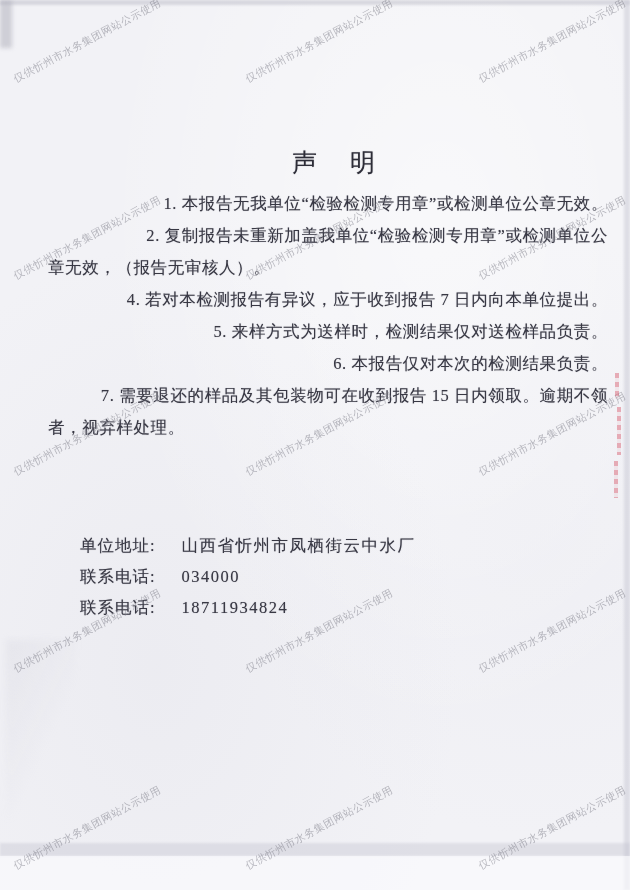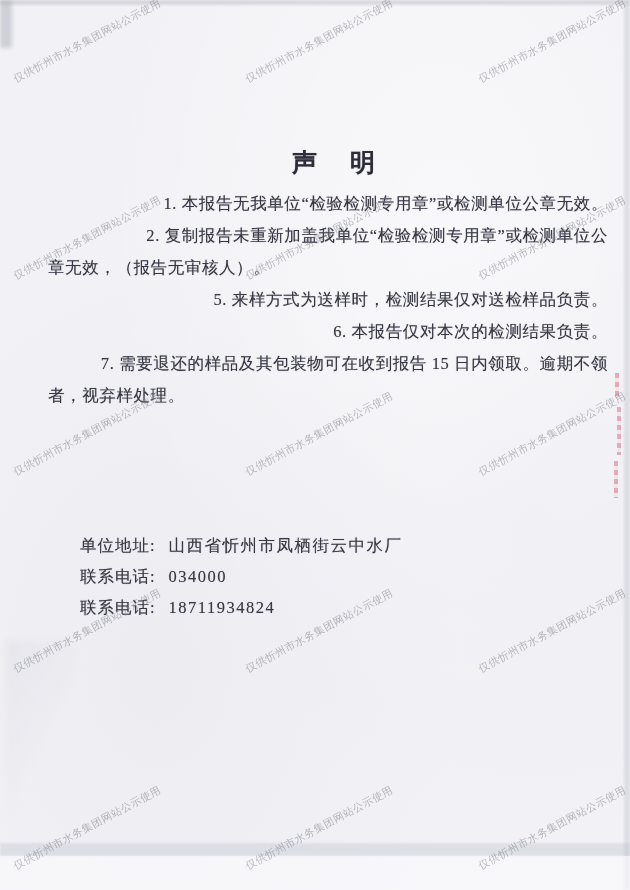--- a/index.html
+++ b/index.html
@@ -17,37 +17,37 @@
   #edge-top{left:0;top:0;width:630px;height:5px;background:rgba(182,182,194,0.45);filter:blur(1px);}
   #corner-tl{left:0;top:0;width:12px;height:48px;background:rgba(172,172,184,0.50);filter:blur(2px);}
   #edge-right{left:624px;top:0;width:6px;height:890px;background:rgba(200,200,212,0.50);filter:blur(1px);}
   #band-bottom{left:0;top:843px;width:630px;height:13px;background:rgba(196,196,208,0.40);filter:blur(1px);}
   #strip-bottom{left:0;top:856px;width:630px;height:34px;background:rgba(251,251,254,0.65);}
   #crease-left{left:6px;top:640px;width:70px;height:180px;
     background:linear-gradient(115deg, rgba(205,205,215,0.25), transparent 60%);filter:blur(3px);}
   
   #title{
     position:absolute;left:292px;top:146px;z-index:2;
-    font-size:25px;font-weight:bold;letter-spacing:33px;color:#2d2d38;
+    font-size:25px;font-weight:normal;letter-spacing:33px;color:#2d2d38;
     white-space:nowrap;text-shadow:0 0 1px rgba(45,45,56,0.45);text-align:center;
   }
   #body-text{
     position:absolute;left:48px;top:188px;z-index:2;width:560px;
     color:#383844;text-shadow:0 0 1px rgba(56,56,68,0.40);
   }
   #body-text .line{
     height:32px;line-height:32px;font-size:16.5px;letter-spacing:0.6px;white-space:nowrap;
   }
   #body-text .fl{padding-left:23px;text-align:right;}
   #contact{
     position:absolute;left:80px;top:530px;z-index:2;
     color:#383844;text-shadow:0 0 1px rgba(56,56,68,0.40);
   }
   #contact .crow{height:31px;line-height:31px;font-size:16.5px;letter-spacing:1px;white-space:nowrap;}
-  #contact .cval{margin-left:13px;letter-spacing:1.5px;}
+  #contact .cval{margin-left:26px;letter-spacing:1.5px;}
   
   #watermark-layer{position:absolute;left:0;top:0;width:630px;height:890px;z-index:3;pointer-events:none;}
   .wm{
     position:absolute;transform-origin:0 100%;transform:rotate(-28deg);
     font-family:"Liberation Sans","DejaVu Sans",sans-serif;
     font-size:10.5px;letter-spacing:0.5px;white-space:nowrap;
     color:rgba(122,122,134,0.52);
   }
   
   #red-bleed{
@@ -73,20 +73,21 @@
   <div id="band-bottom" class="artifact"></div>
   <div id="strip-bottom" class="artifact"></div>
   <div id="crease-left" class="artifact"></div>
 
   <div id="title">声明</div>
 
   <div id="body-text">
     <div class="line fl">1. 本报告无我单位“检验检测专用章”或检测单位公章无效。</div>
     <div class="line fl">2. 复制报告未重新加盖我单位“检验检测专用章”或检测单位公</div>
     <div class="line">章无效，（报告无审核人）。</div>
+    <div class="line fl">4. 若对本检测报告有异议，应于收到报告 7 日内向本单位提出。</div>
     <div class="line fl">5. 来样方式为送样时，检测结果仅对送检样品负责。</div>
     <div class="line fl">6. 本报告仅对本次的检测结果负责。</div>
     <div class="line fl">7. 需要退还的样品及其包装物可在收到报告 15 日内领取。逾期不领</div>
     <div class="line">者，视弃样处理。</div>
   </div>
 
   <div id="contact">
     <div class="crow">
       <span>单位地址:</span><span class="cval">山西省忻州市凤栖街云中水厂</span>
     </div>

